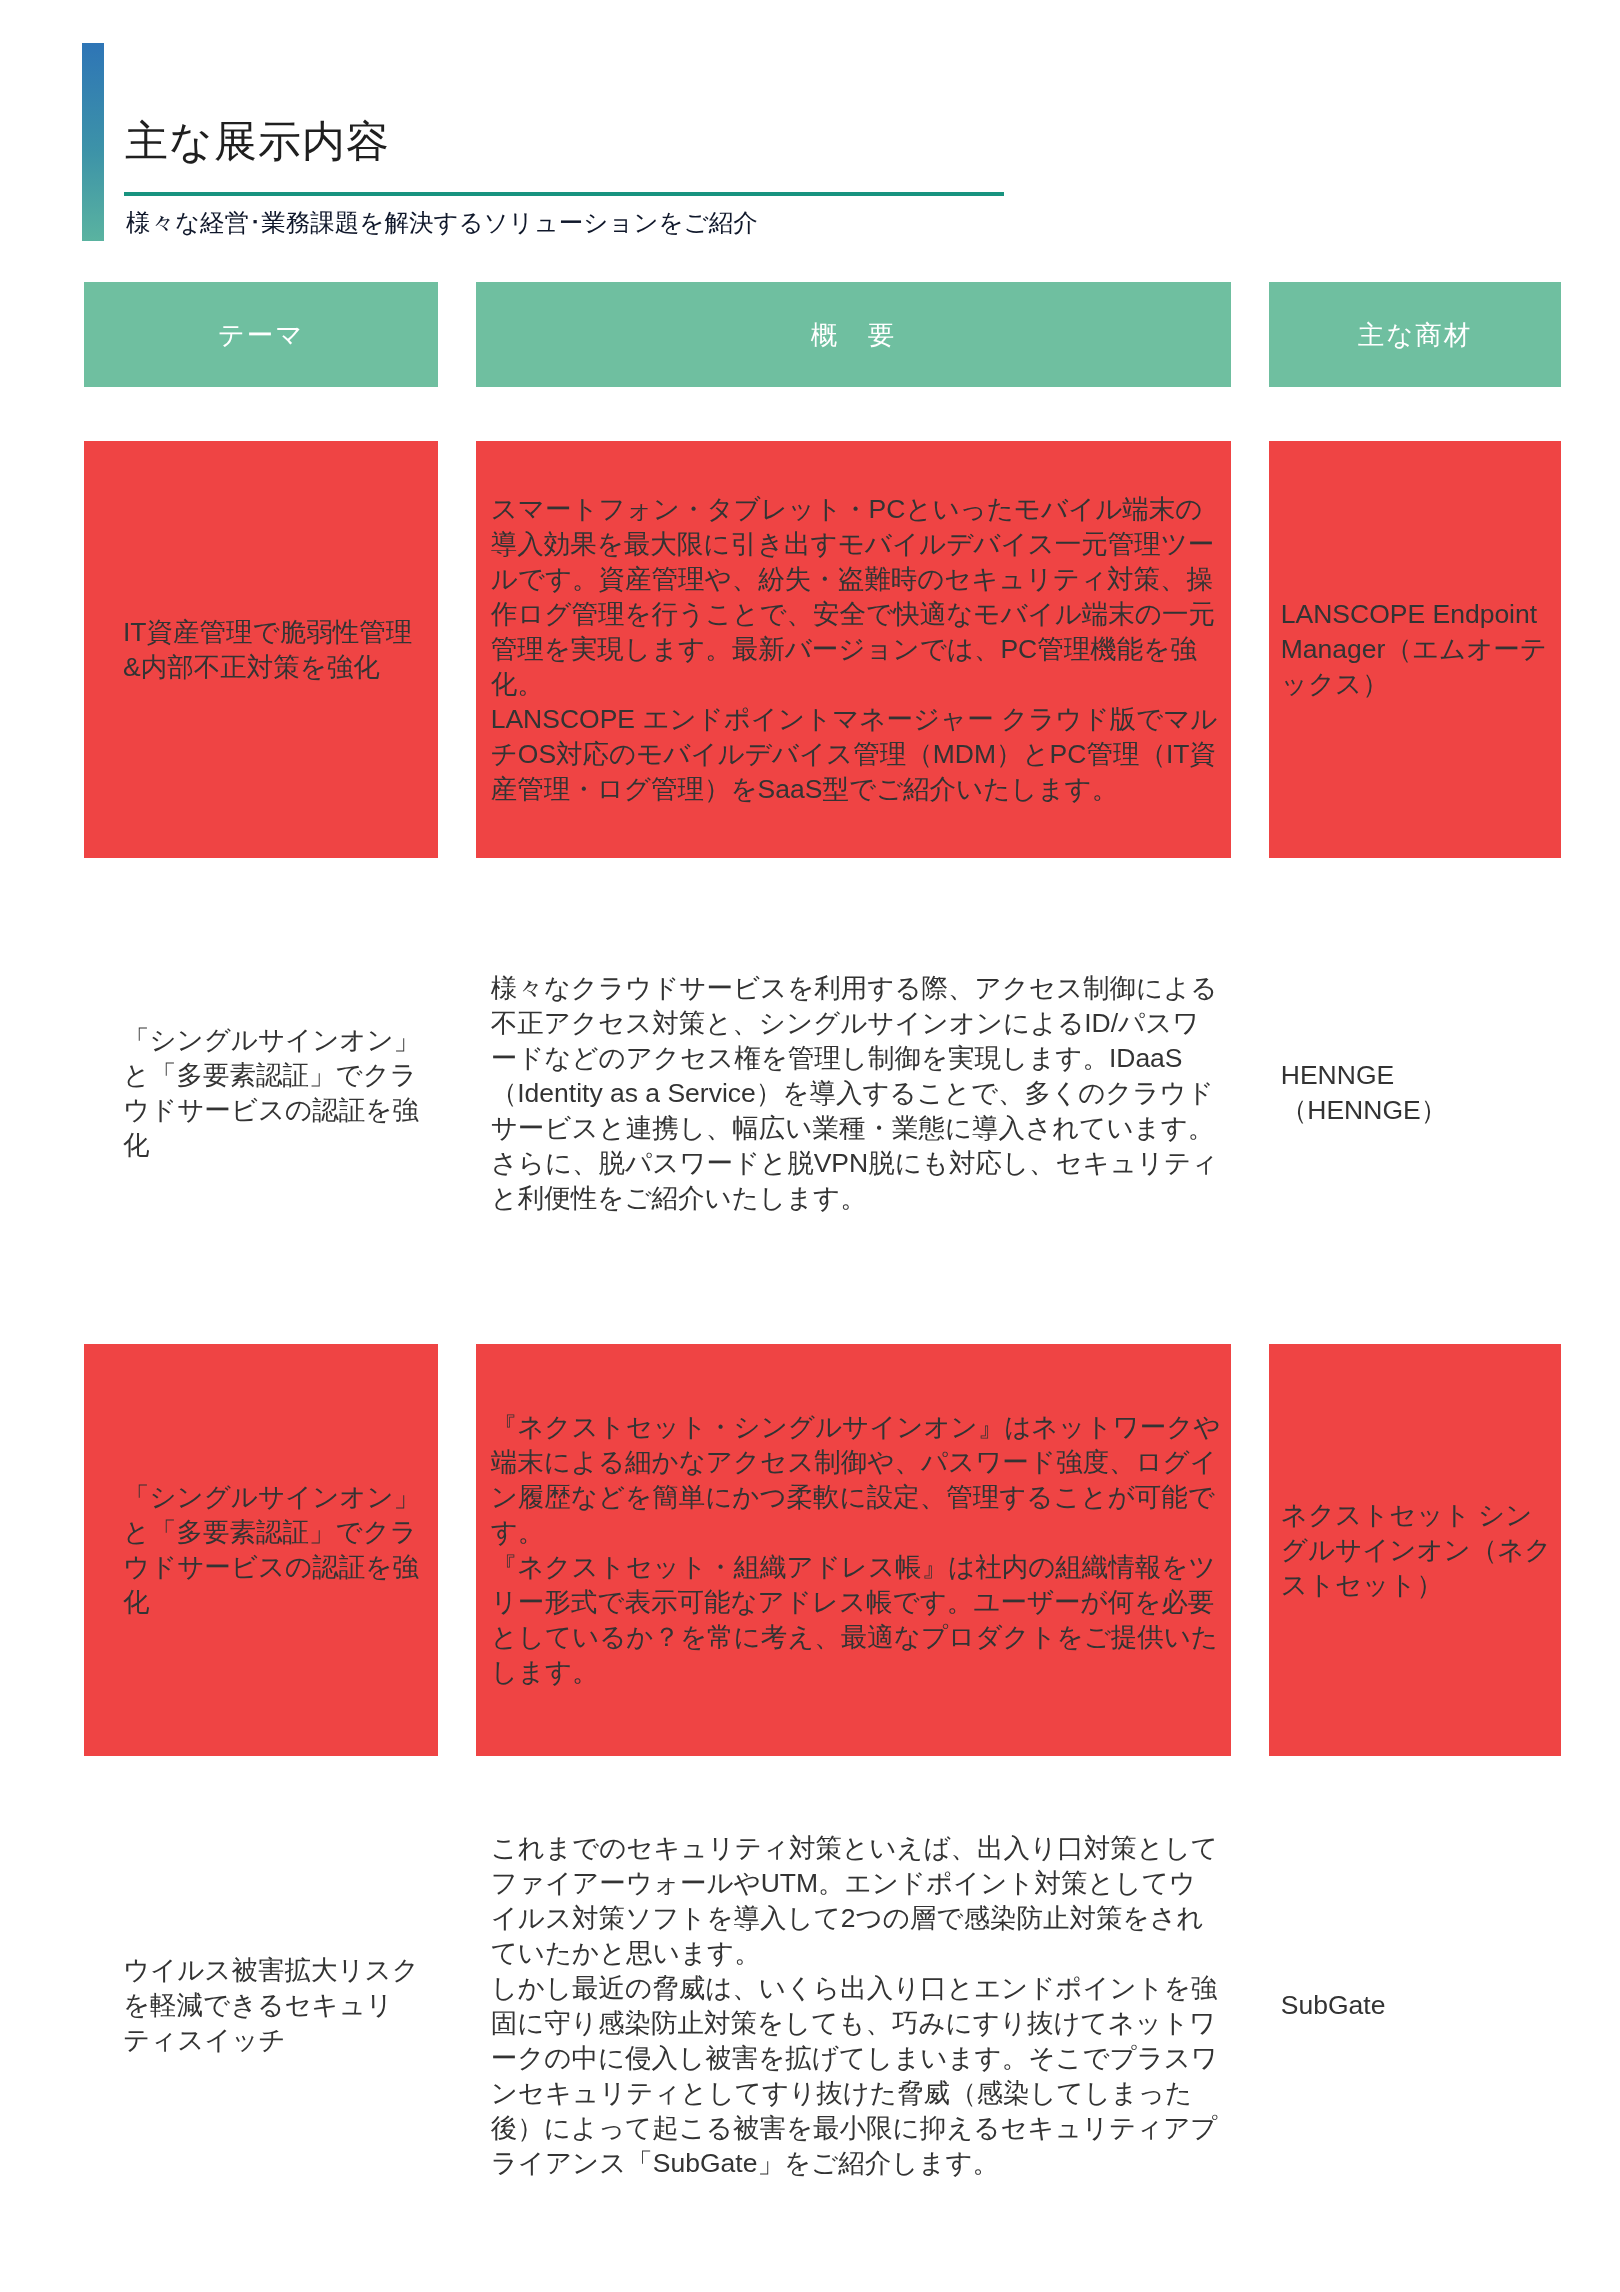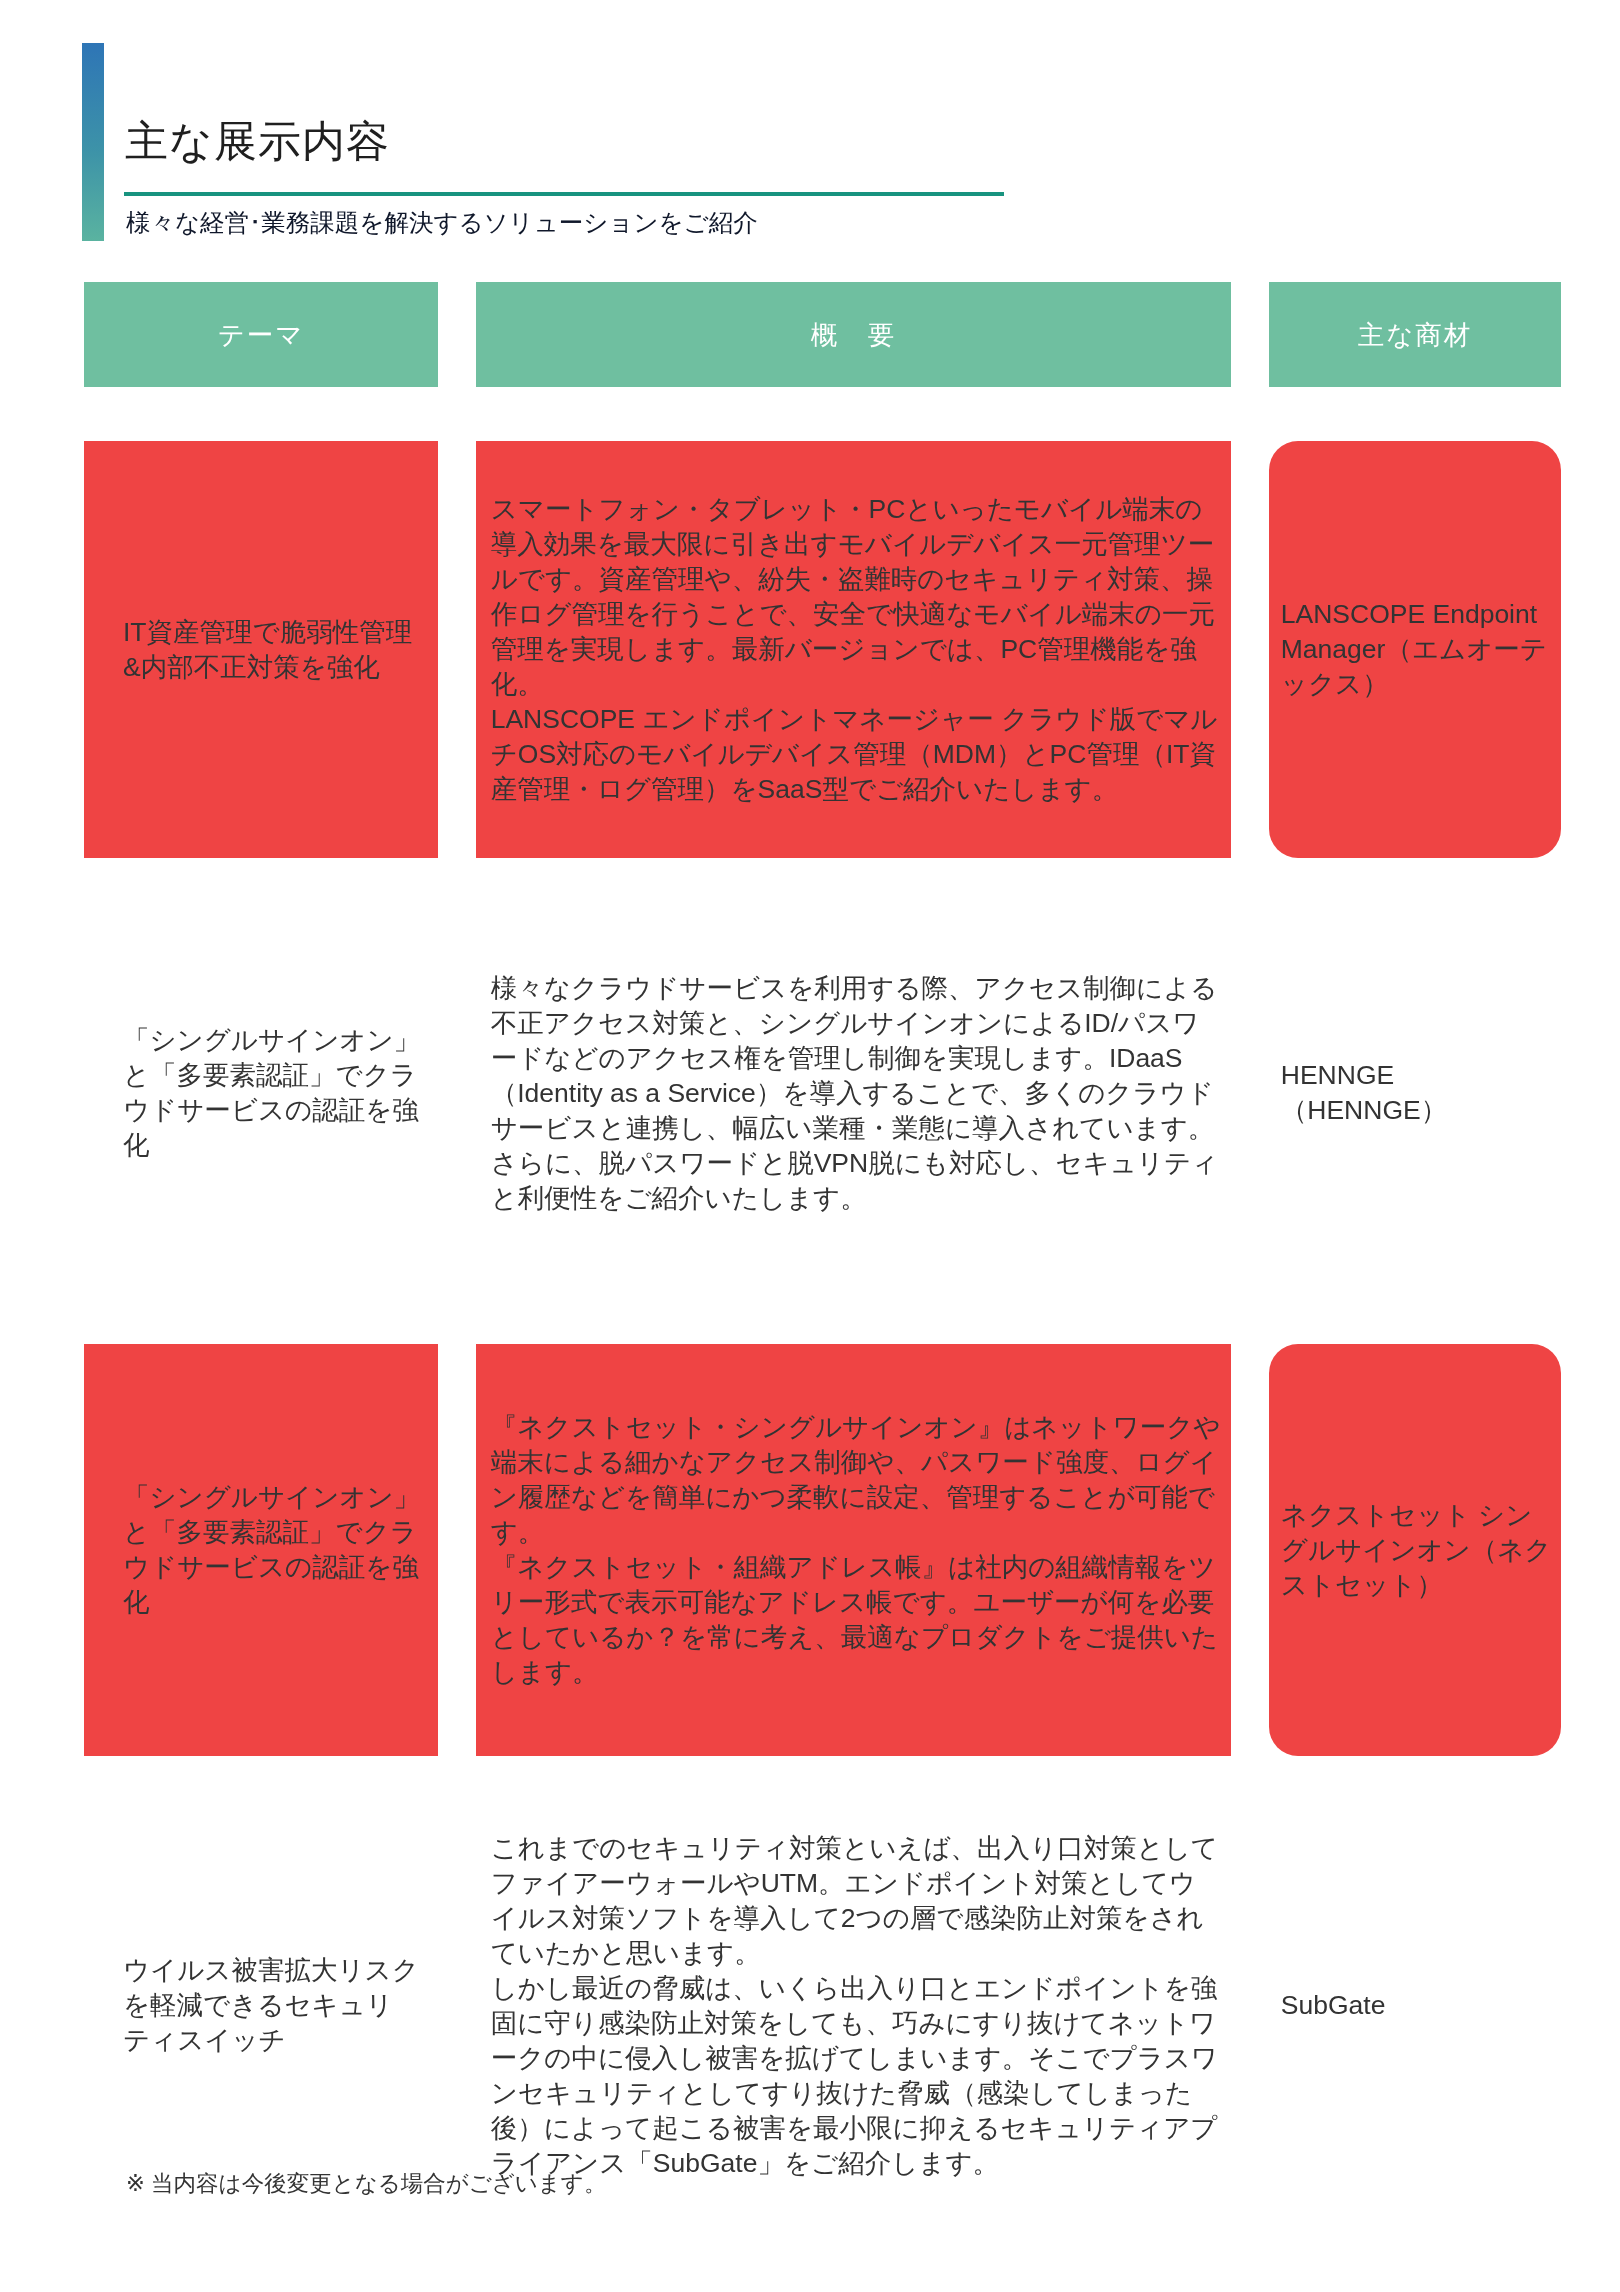--- a/index.html
+++ b/index.html
@@ -89,21 +89,20 @@
   .overview {
     padding: 0 9.8px 0 14.7px;
     font-size: 26.5px;
     line-height: 35px;
     white-space: pre-wrap;
   }
   .product {
     padding: 0 7.8px 0 11.8px;
     font-size: 26.5px;
     line-height: 35px;
-    border-radius: 29px;
   }
   .footnote {
     position: absolute;
     left: 126px;
     top: 2168px;
     font-size: 22.5px;
     color: #333333;
   }
 </style>
 </head>
@@ -148,16 +147,15 @@
 
     <div class="cell theme">ウイルス被害拡大リスク
 を軽減できるセキュリ
 ティスイッチ</div>
     <div class="cell overview">これまでのセキュリティ対策といえば、出入り口対策としてファイアーウォールやUTM。エンドポイント対策としてウイルス対策ソフトを導入して2つの層で感染防止対策をされていたかと思います。
 しかし最近の脅威は、いくら出入り口とエンドポイントを強固に守り感染防止対策をしても、巧みにすり抜けてネットワークの中に侵入し被害を拡げてしまいます。そこでプラスワンセキュリティとしてすり抜けた脅威（感染してしまった後）によって起こる被害を最小限に抑えるセキュリティアプライアンス「SubGate」をご紹介します。</div>
     <div class="cell product">SubGate</div>
 
   </div>
 
-  <div class="footnote">※ 当内容は今後変更となる場合がございます。</div>
 
 </div>
 
 
 </body></html>

